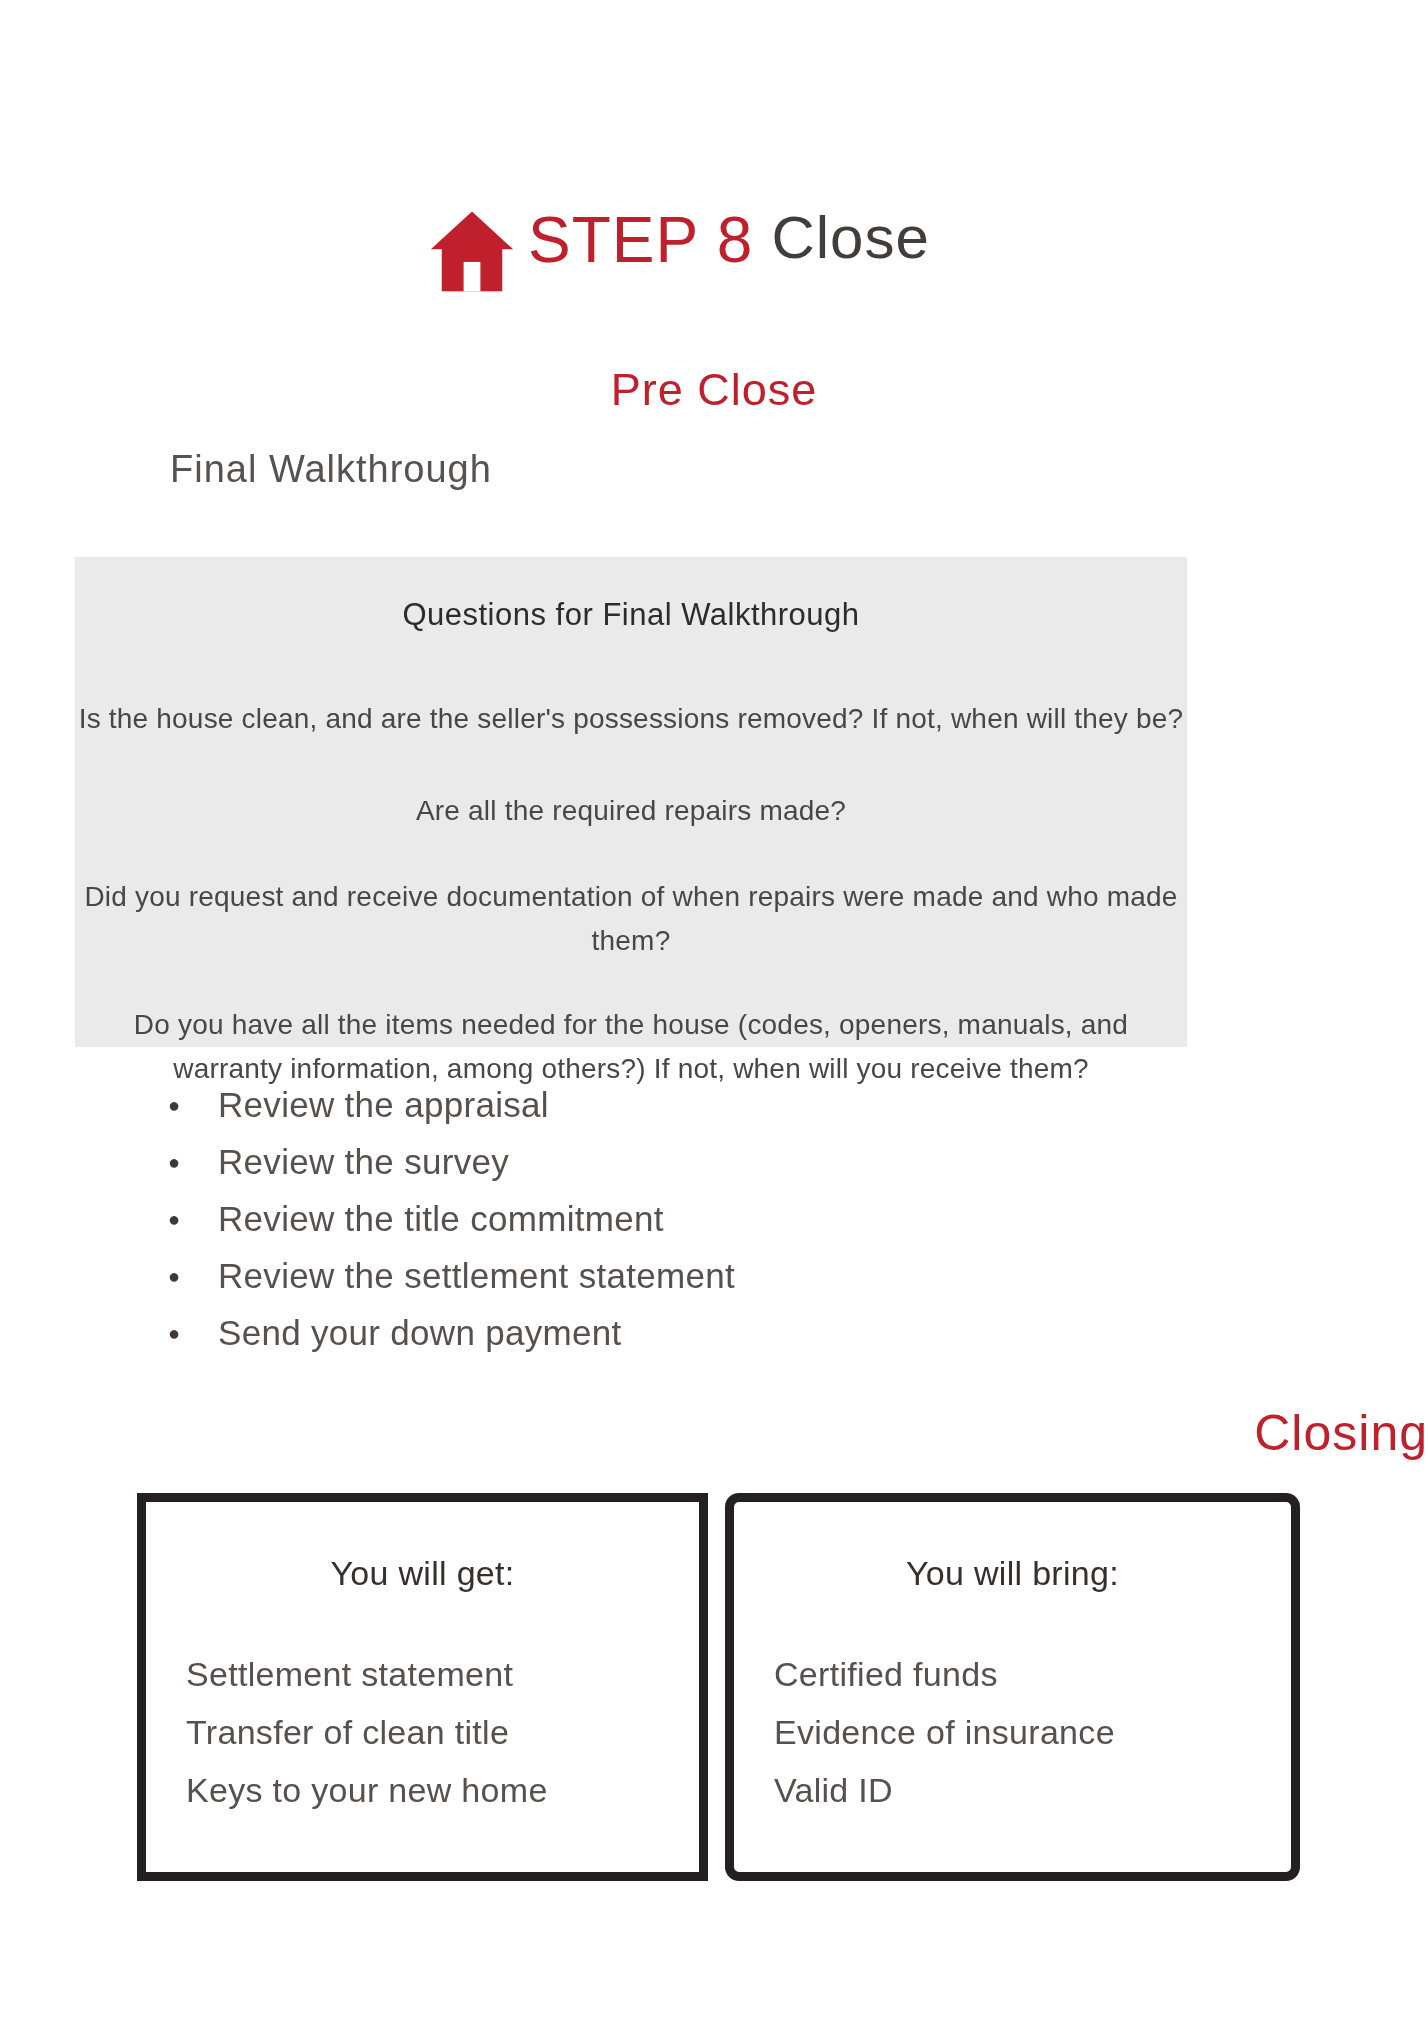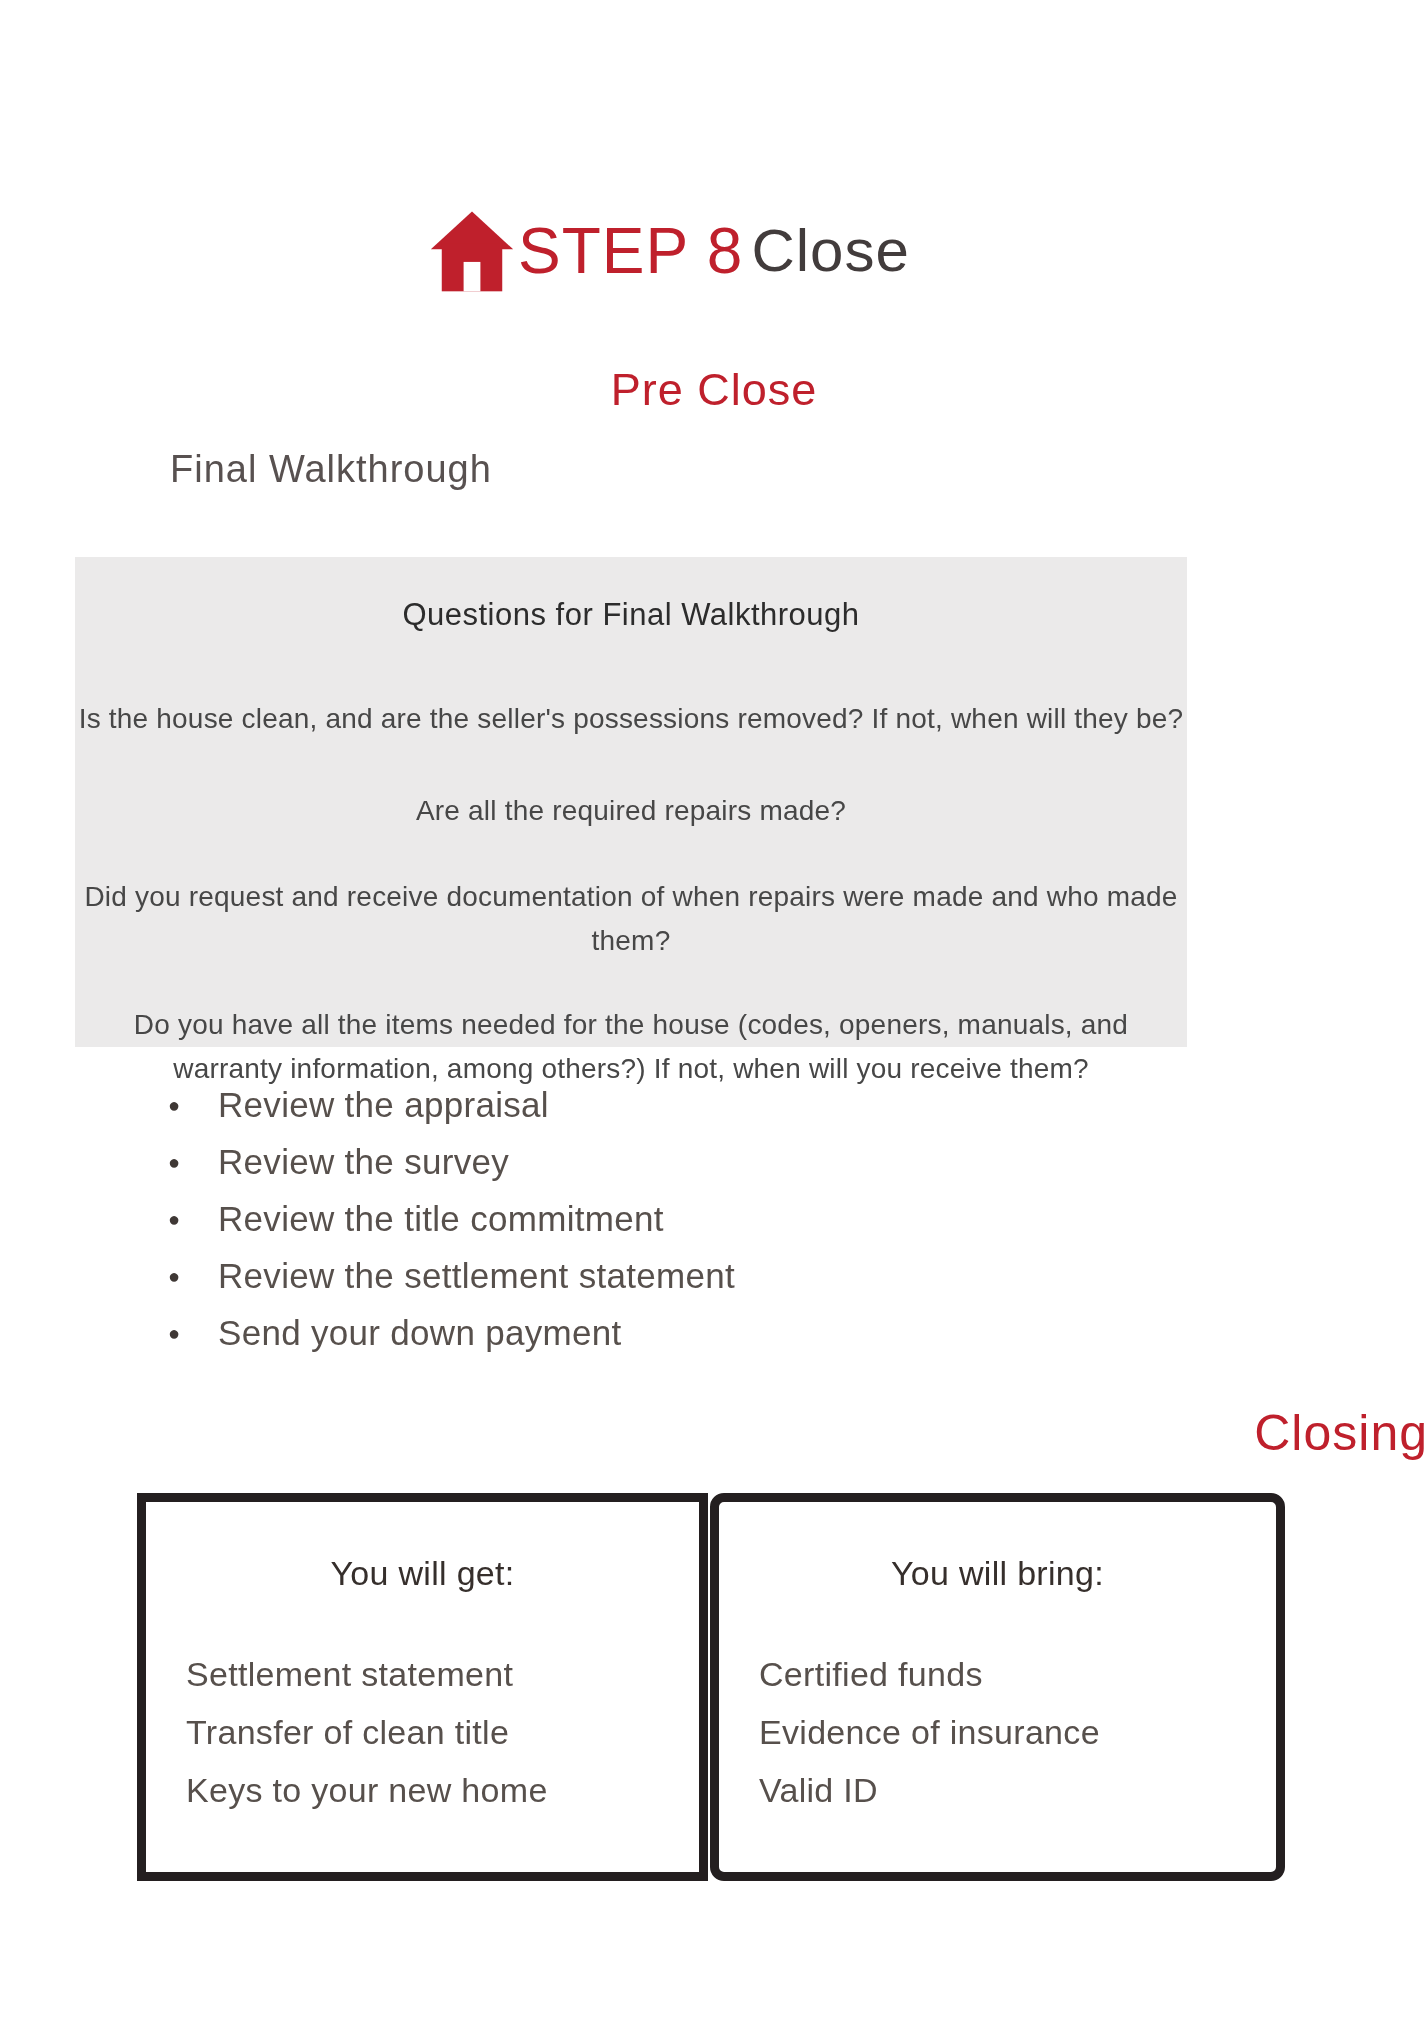--- a/index.html
+++ b/index.html
@@ -15,21 +15,21 @@
   .page{
     position:relative;
     width:1428px;height:2028px;
     background:#ffffff;
     font-family:"Liberation Sans",sans-serif;
     overflow:hidden;
   }
   
   .header{
     position:absolute;top:208px;left:430px;
-    display:flex;align-items:center;gap:4px;
+    display:flex;gap:14px;
   }
   .house{width:84px;height:86px;display:inline-block;}
   .house svg{width:100%;height:100%;display:block;}
   .step-label{
     font-size:64px;font-weight:500;color:var(--red);
     letter-spacing:1px;line-height:1;
   }
   .step-title{
     font-size:60px;font-weight:300;color:var(--ink-title);
     letter-spacing:1px;line-height:1;margin-left:4px;
@@ -78,21 +78,21 @@
     display:inline-block;line-height:1;
   }
   
   .closing-heading{
     position:absolute;top:1404px;left:0;width:100%;
     margin:0;text-align:right;
     font-size:50px;font-weight:300;color:var(--red);letter-spacing:1px;
   }
   .boxes{
     position:absolute;top:1493px;left:137px;
-    display:flex;gap:2px;
+    display:flex;gap:17px;
   }
   .col-box{
     width:571px;height:388px;
     border:9px solid var(--box-border);
     box-sizing:border-box;background:#fff;
   }
   .col-box.right{width:575px;border-radius:14px;}
   .box-title{
     text-align:center;margin-top:52px;
     font-size:34px;font-weight:400;color:#362f2c;letter-spacing:.3px;

